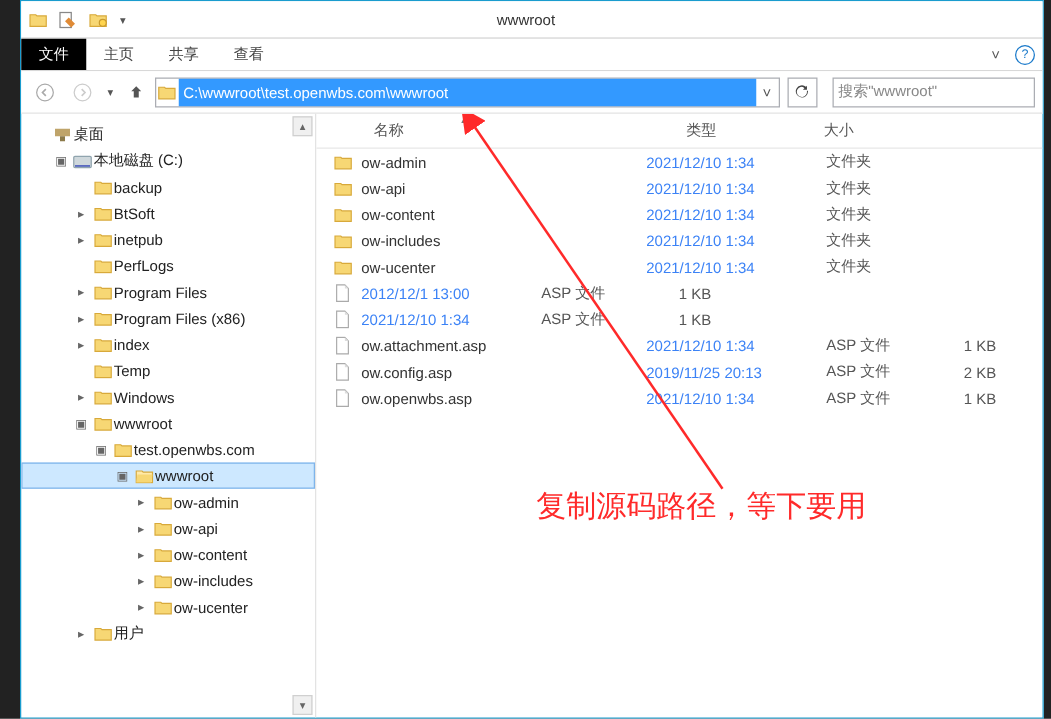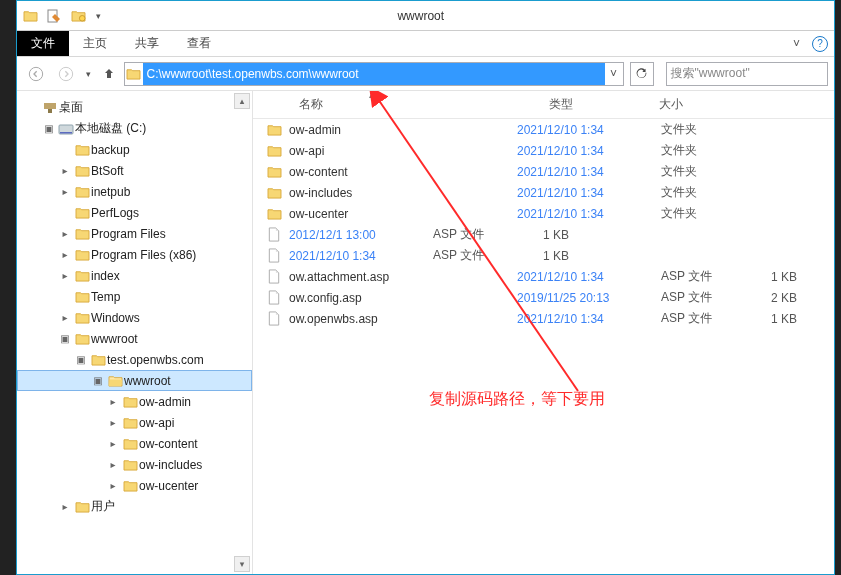--- a/index.html
+++ b/index.html
@@ -41,21 +41,21 @@
 .col-name{width:250px;margin-left:32px;}
 .col-date{width:120px;}
 .col-type{width:110px;}
 .col-size{flex:1; text-align:left; padding-right:10px;}
 .row { display:flex; height:21px; align-items:center; padding-left:14px; color:#333;}
 .row .ico{width:22px;display:inline-flex;}
 .row .nm{width:228px;}
 .row .dt{width:120px; color:#3b82f6;}
 .row .tp{width:110px; color:#555;margin-left:24px;}
 .row .sz{flex:1; text-align:left; padding-right:14px; color:#555;}
-.annot { position:absolute; color:#ff2a2a; font-size:16px; font-family:"Microsoft YaHei"; pointer-events:none;}
+.annot { position:absolute; color:#ff2a2a; font-size:24px; font-family:"Microsoft YaHei"; pointer-events:none;}
 .watermark { position:absolute; right:4px; bottom:4px; color:#000; font-size:12px;}
 .sort-ind{position:absolute; left:116px; top:-1px; font-size:9px; color:#777;}
 .disk-ico{width:16px;height:14px;}
 .desk-ico{width:16px;height:14px;}
 </style>
 </head>
 <body>
 
 <div class="window">
   <div class="titlebar">

